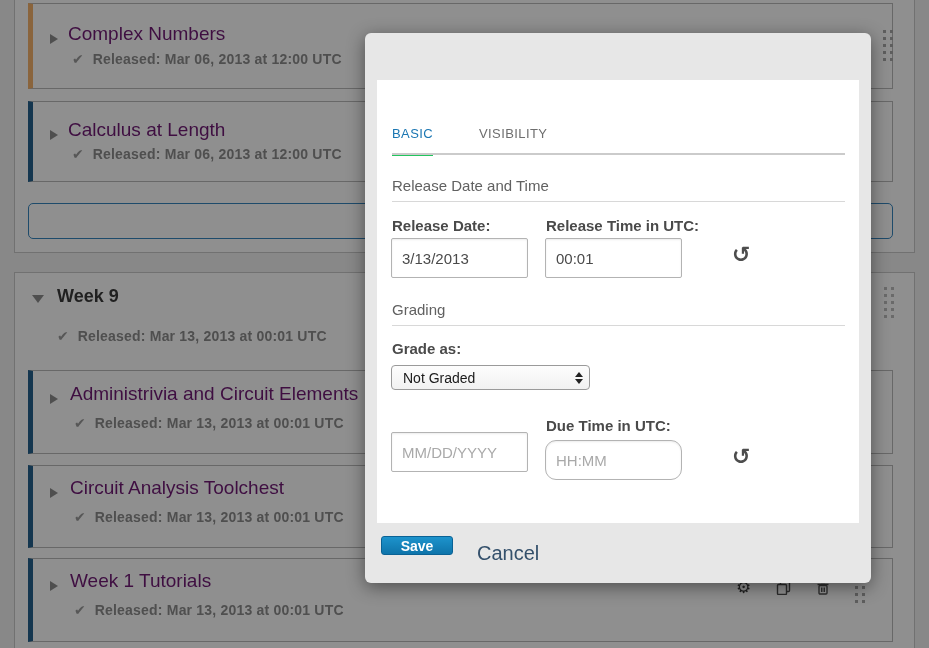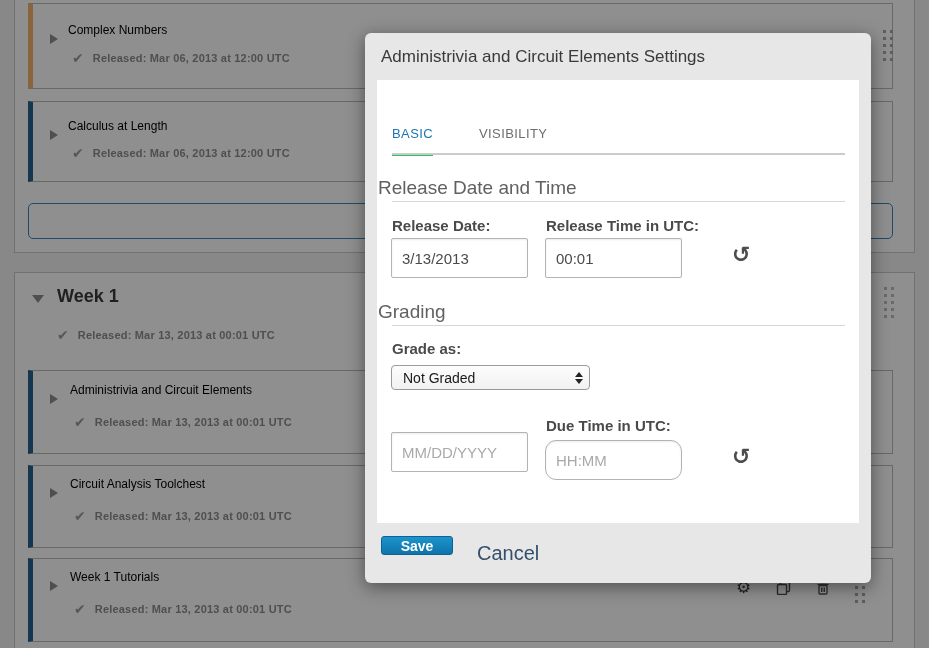--- a/index.html
+++ b/index.html
@@ -18,24 +18,24 @@
   }
   .row.orange { border-left-color:#f6b26b; }
   .caret-right {
     position:absolute; width:0; height:0;
     border-left:8px solid #8e8e8e; border-top:5px solid transparent; border-bottom:5px solid transparent;
   }
   .caret-down {
     position:absolute; width:0; height:0;
     border-top:8px solid #8e8e8e; border-left:6px solid transparent; border-right:6px solid transparent;
   }
-  .row-title { position:absolute; font-size:12px; color:#000000; white-space:nowrap;text-align:center; }
+  .row-title { position:absolute; font-size:19px; color:#701a75; white-space:nowrap;text-align:center; }
   .released { position:absolute; display:flex; align-items:center; gap:9px; white-space:nowrap; }
   .released .check { font-family:"DejaVu Sans",sans-serif; font-size:14px; color:#9b9b9b; font-weight:bold; line-height:1; }
-  .released .rel-text { font-size:11px; font-weight:bold; color:#8d8d8d; letter-spacing:.2px; }
+  .released .rel-text { font-size:14px; font-weight:bold; color:#8d8d8d; letter-spacing:.2px; }
   .actions { position:absolute; display:flex; align-items:center; gap:25px; }
   .gear { font-family:"DejaVu Sans",sans-serif; font-size:17px; color:#3e3e3e; line-height:1; }
   .arrow-up { font-family:"DejaVu Sans",sans-serif; font-size:13px; font-weight:bold; color:#3e3e3e; line-height:1; }
   .dots { display:grid; grid-template-columns:3px 3px; gap:4px; }
   .dots i { width:3px; height:3px; background:#a8a8a8; }
   .dots.light i { background:#bdbdbd; }
   #week1-title { position:absolute; left:57px; top:286px; font-size:18px; font-weight:bold; color:#3a3a3a; }
   #btn-new { position:absolute; left:28px; top:203px; width:865px; height:36px;
              border:1px solid #3686bf; border-radius:5px; background:transparent; }
   
@@ -44,21 +44,21 @@
   #modal {
     position:absolute; left:365px; top:33px; width:506px; height:550px; z-index:10;
     background:#e7e7e7; border-radius:6px; box-shadow:0 4px 18px rgba(0,0,0,.45);
   }
   #modal-title { position:absolute; left:16px; top:14px; font-size:17px; color:#3a3a3a; }
   #panel { position:absolute; left:12px; top:47px; width:482px; height:443px; background:#fff; }
   #tabs { position:absolute; left:15px; top:46px; width:453px; border-bottom:2px solid #cbcbcb; display:flex; }
   .tab { font-size:13px; letter-spacing:.4px; padding-bottom:12px; color:#6e6e6e; cursor:default; }
   .tab.active { color:#1a76b2; border-bottom:1px solid #22c55e; margin-bottom:-3px; }
   #tab-visibility { margin-left:46px; }
-  .sec-heading { position:absolute; left:1px; font-size:19px; color:#616161; }
+  .sec-heading { position:absolute; left:15px; font-size:15px; color:#616161; }
   .hr { position:absolute; left:15px; width:453px; height:1px; background:#d8d8d8; }
   .field-label { position:absolute; font-size:15px; font-weight:bold; color:#4a4a4a; white-space:nowrap; }
   .tbox {
     position:absolute; width:137px; height:40px; border:1px solid #b3b3b3; border-radius:2px;
     background:#fff; box-shadow:inset 0 1px 2px rgba(0,0,0,.08);
     font-family:"Liberation Sans","DejaVu Sans",sans-serif;
     font-size:15px; color:#4a4a4a; padding:0 10px;
   }
   .tbox::placeholder { color:#a9a9a9; opacity:1; }
   .reset { position:absolute; font-family:"DejaVu Sans",sans-serif; font-size:22px; font-weight:bold;
@@ -131,21 +131,21 @@
       <span class="check">✔</span>
       <span class="rel-text">Released: Mar 06, 2013 at 12:00 UTC</span>
     </span>
   </div>
 
   <button id="btn-new"></button>
 
   <div class="card" id="card2"></div>
 
   <span class="caret-down" style="left:32px; top:295px;"></span>
-  <span id="week1-title">Week 1</span>
+  <span id="week1-title">Week 9</span>
   <span class="released" style="left:57px; top:328px;">
     <span class="check">✔</span>
     <span class="rel-text">Released: Mar 13, 2013 at 00:01 UTC</span>
   </span>
   <span class="dots light" style="position:absolute; left:884px; top:287px;">
     <i></i>
       <i></i>
       <i></i>
       <i></i>
       <i></i>
@@ -204,21 +204,20 @@
           <i></i>
           <i></i>
           <i></i>
       </span>
     </span>
   </div>
 
   <div id="dim"></div>
 
   <div id="modal">
-    <div id="modal-title">Administrivia and Circuit Elements Settings</div>
 
     <div id="panel">
       <div id="tabs">
         <span class="tab active" id="tab-basic">BASIC</span>
         <span class="tab" id="tab-visibility">VISIBILITY</span>
       </div>
 
       <div class="sec-heading" style="top:97px;">Release Date and Time</div>
       <div class="hr" style="top:121px;"></div>
 

